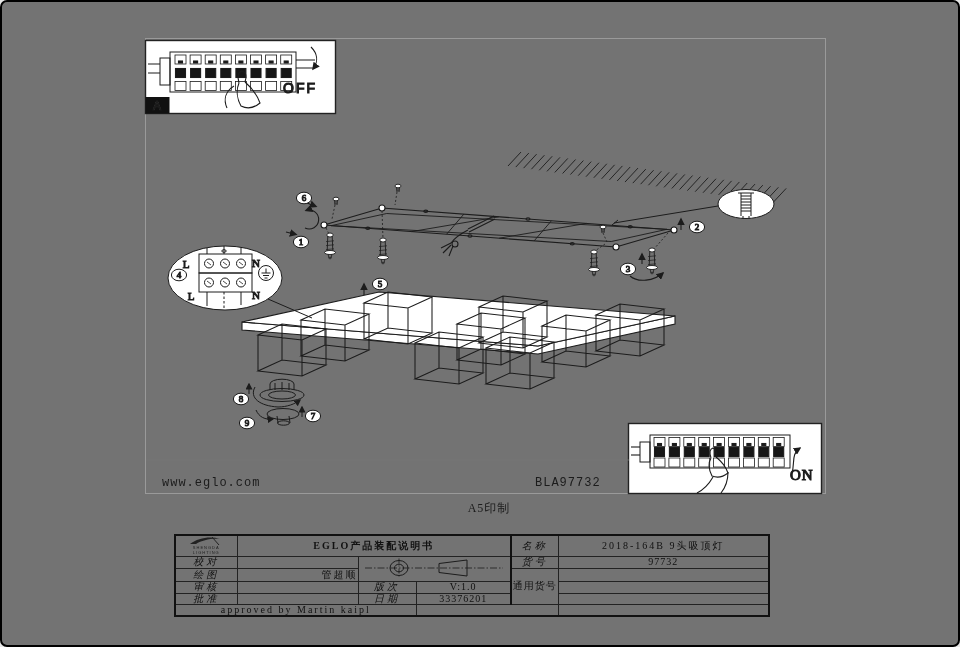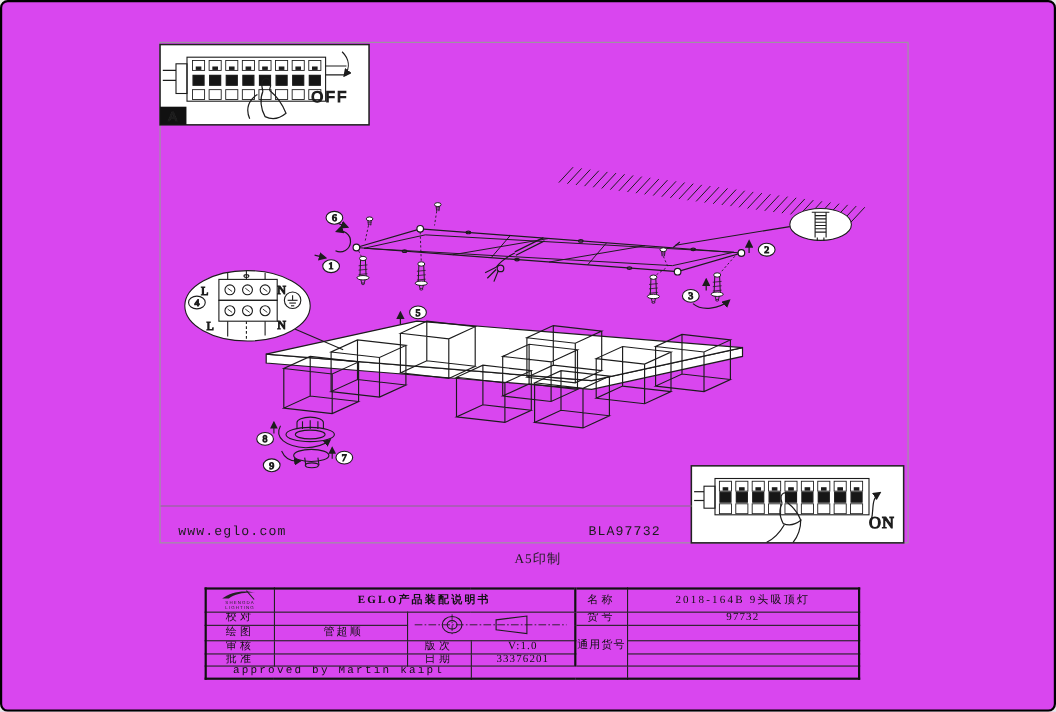--- a/index.html
+++ b/index.html
@@ -1,38 +1,38 @@
 <!DOCTYPE html>
 <html><head>
 <meta charset="utf-8">
 <style>
   html,body{margin:0;padding:0;background:#e8e8e8;}
-  .page{position:relative;width:956px;height:643px;background:#d946ef;border:2px solid #000;
+  .page{position:relative;width:956px;height:643px;background:#737373;border:2px solid #000;
         border-radius:7px;overflow:hidden;font-family:"Liberation Serif",serif;}
   svg text{fill:#1c1c1c;}
   .t-mono{font-family:"Liberation Mono",monospace;font-size:12px;letter-spacing:1px;}
   .t-off{font-family:"Liberation Sans",sans-serif;font-size:14px;letter-spacing:2px;}
   .t-on{font-family:"Liberation Serif",serif;font-size:15px;letter-spacing:1px;}
   .t-badge{font-family:"Liberation Sans",sans-serif;font-size:12px;fill:#fff;}
   .t-term{font-family:"Liberation Serif",serif;font-size:11px;}
   .t-callout{font-family:"Liberation Serif",serif;font-size:9px;}
   .t-print{font-family:"Liberation Serif",serif;font-size:12px;letter-spacing:1px;}
   
-  .tb{position:absolute;left:184px;top:532px;border-collapse:collapse;table-layout:fixed;
+  .tb{position:absolute;left:172px;top:532px;border-collapse:collapse;table-layout:fixed;
       color:#111;}
   .tb td{border:1px solid #222;padding:0;text-align:center;vertical-align:middle;
          overflow:hidden;white-space:nowrap;font-size:10px;line-height:1;}
   .tb{border:2px solid #111;}
   .tb .bl{border-left:2px solid #111;}
-  .lab{letter-spacing:3px;}
+  .lab{letter-spacing:3px;font-style:italic;}
   .mono{font-family:Liberation Serif, serif;font-size:10px;letter-spacing:1px;}
   .doc-title{font-size:17px;font-weight:bold;letter-spacing:2px;}
   .name-val{font-size:11px;letter-spacing:2px;}
   .common{white-space:normal;line-height:1.15;font-size:10px;letter-spacing:1px;padding:0 6px;font-family:Liberation Serif, serif;}
-  .approved{font-family:Liberation Mono, monospace;font-size:11px;letter-spacing:2px;
+  .approved{font-family:Liberation Serif, serif;font-size:11px;letter-spacing:2px;
             text-align:left;padding-left:4px;}
   .logo-wrap{display:flex;flex-direction:column;align-items:center;justify-content:center;height:100%;}
   .logo-text{font-size:4px;width:38px;white-space:normal;line-height:1.2;letter-spacing:1px;
              text-align:center;font-family:"Liberation Sans",sans-serif;color:#222;}
 </style>
 </head>
 <body>
 
 <div class="page">
 
@@ -461,21 +461,21 @@
           <line x1="40" y1="1.5" x2="40" y2="20.5" stroke-dasharray="5,2,1,2" stroke-width="0.8"></line>
           <path d="M80,6.5 L108,3 L108,19 L80,15.5 Z"></path>
         </g>
       </svg>
     </td>
     <td class="lab bl">货号</td>
     <td class="mono">97732</td>
   </tr>
   <tr style="height:12px">
     <td class="lab">绘图</td>
-    <td style="text-align:center;padding-left:5px;letter-spacing:2px;">管超顺</td>
+    <td style="text-align:right;padding-left:5px;letter-spacing:2px;">管超顺</td>
     <td class="common bl" rowspan="3">通用货号</td>
     <td></td>
   </tr>
   <tr style="height:12px">
     <td class="lab">审核</td>
     <td></td>
     <td class="lab">版次</td>
     <td class="mono">V:1.0</td>
     <td></td>
   </tr>

